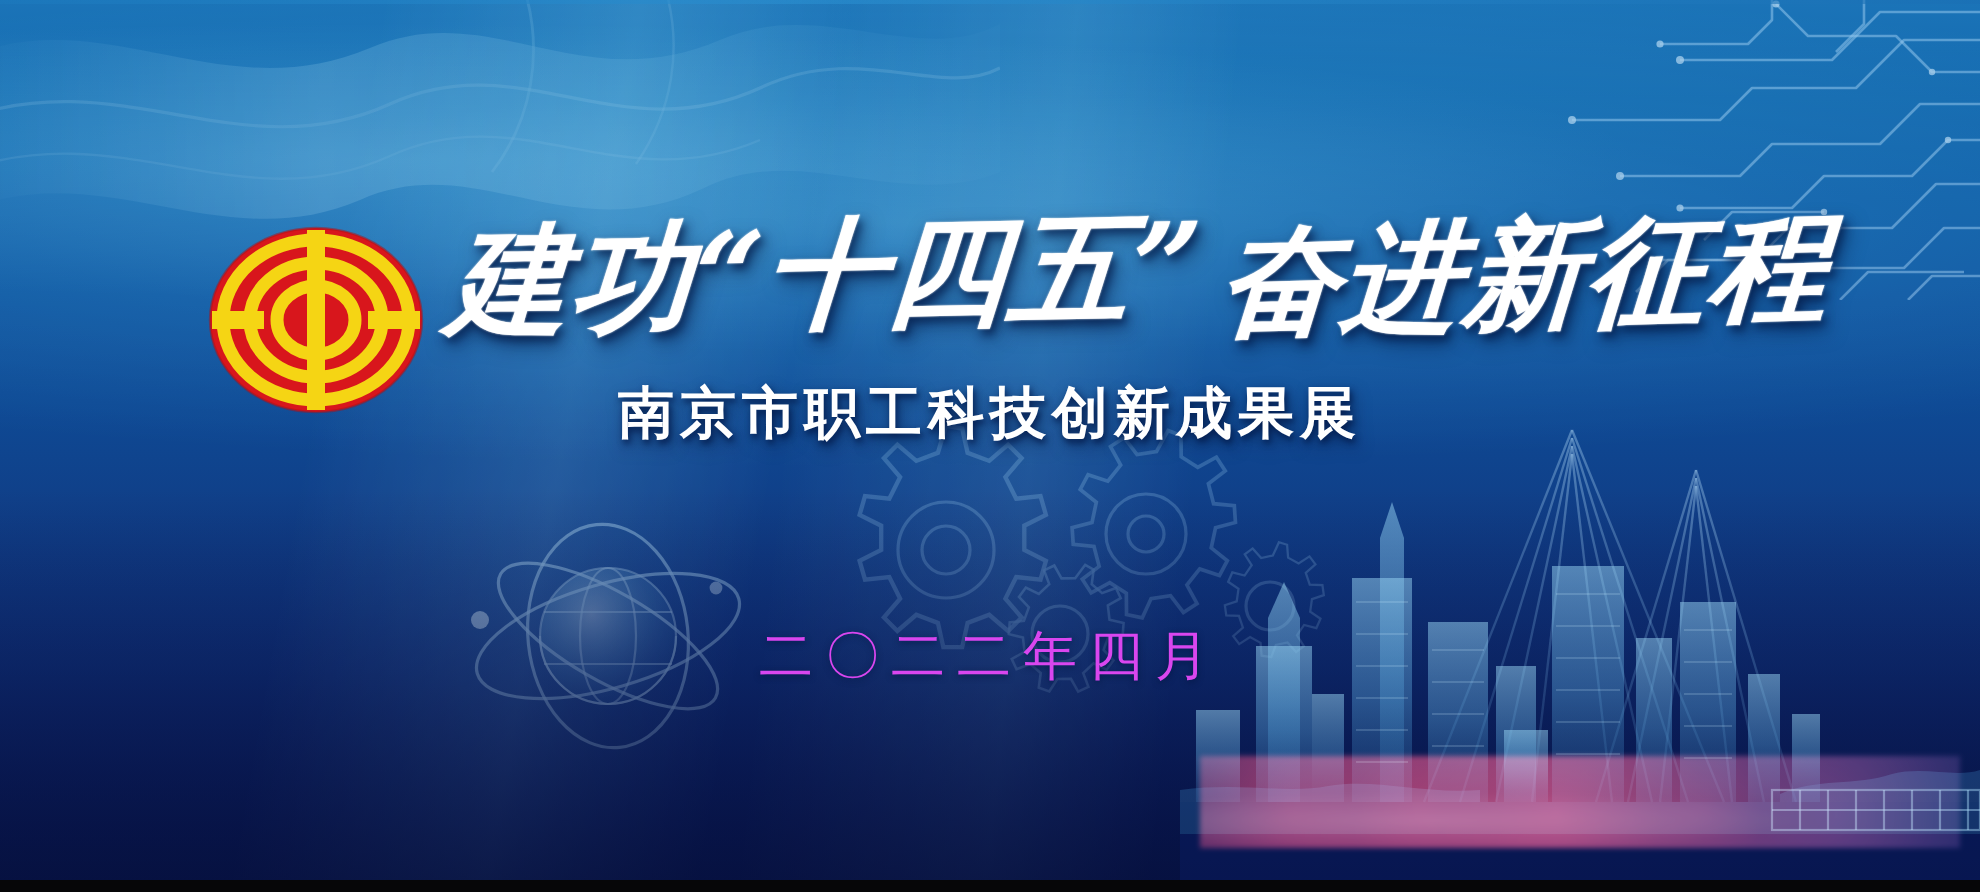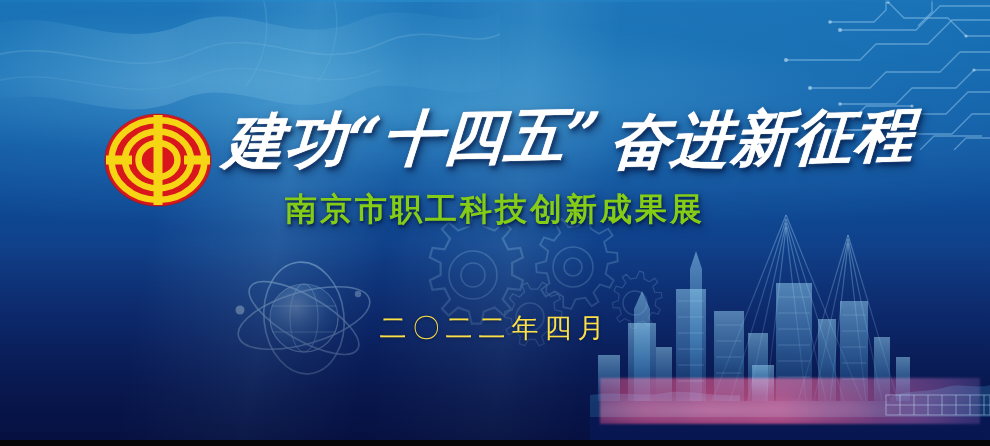--- a/index.html
+++ b/index.html
@@ -118,39 +118,39 @@
   .mt-part.p2{transform:skewX(-5deg) rotate(-1.6deg);}
 
   .subtitle{
     position:absolute;left:0;right:0;top:188px;
     text-align:center;
     pointer-events:auto;
   }
   .subtitle span{
     font-family:"DejaVu Sans","Liberation Sans",sans-serif;
     font-weight:700;
-    font-size:32px;
+    font-size:28px;
     letter-spacing:3px;
-    color:#84cc16;
+    color:#ffffff;
     text-shadow:
       1px 2px 3px rgba(4,26,74,0.85),
       2px 4px 8px rgba(3,20,60,0.55);
     white-space:nowrap;
   }
 
   .datestamp{
     position:absolute;left:0;right:0;top:310px;
     text-align:center;
     pointer-events:auto;
   }
   .datestamp span{
     font-family:"DejaVu Serif","Liberation Serif",serif;
     font-size:27px;
     letter-spacing:6px;
-    color:#fde047;
+    color:#d946ef;
     text-shadow:0 1px 3px rgba(4,22,66,0.8);
     white-space:nowrap;
   }
 </style>
 </head>
 <body>
 
 <div id="poster">
 
   <div class="layer bg-base"></div>

